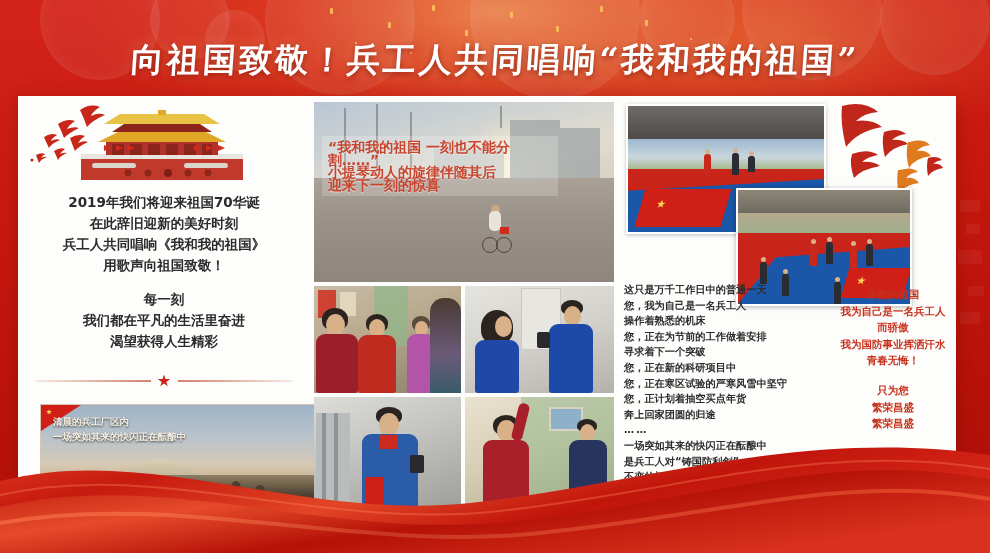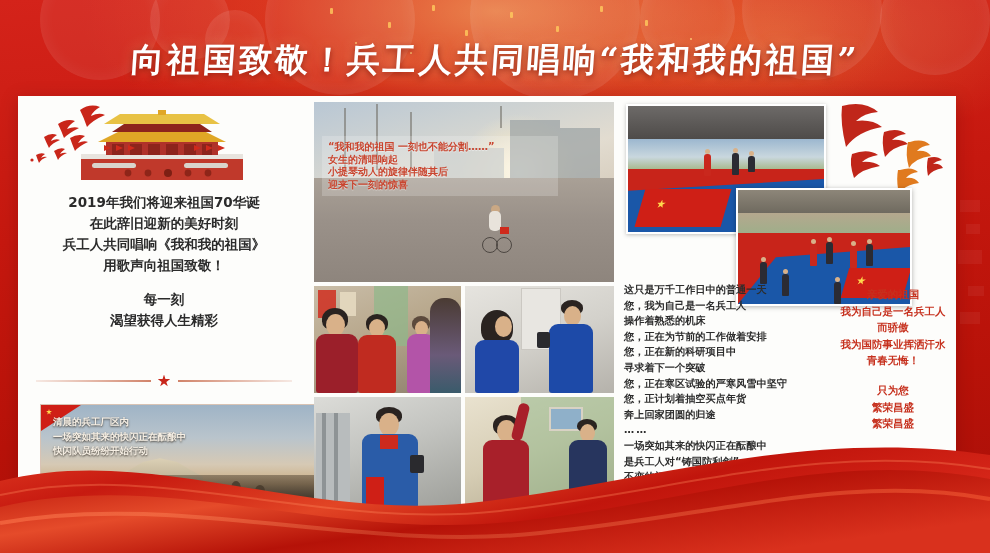--- a/index.html
+++ b/index.html
@@ -126,21 +126,21 @@
   .street-bld{ position:absolute; background:#9ea4a6; opacity:.75; }
   .street-tree{ position:absolute; width:2px; background:#6e6a60; opacity:.55; }
   .cyclist{ position:absolute; left:56%; bottom:16%; width:26px; height:42px; }
   .cyc-body{ position:absolute; left:7px; top:0; width:12px; height:20px; background:#e8e3db; border-radius:5px; }
   .cyc-head{ position:absolute; left:9px; top:-6px; width:9px; height:9px; border-radius:50%; background:#caa884; }
   .cyc-wheel{ position:absolute; bottom:0; width:16px; height:16px; border:1.6px solid #4d4742; border-radius:50%; }
   .cyc-basket{ position:absolute; left:18px; top:16px; width:9px; height:7px; background:#cf2a1c; }
   .street-cap{
     position:absolute; left:8px; top:34px; width:236px; padding:5px 6px;
     background:rgba(255,255,255,.20);
-    color:#c9452f; font-size:10px; line-height:12.6px; font-weight:700;
+    color:#c9452f; font-size:14px; line-height:12.6px; font-weight:700;
     font-family:"DejaVu Sans","Liberation Sans",sans-serif;
     text-shadow:0 1px 1px rgba(255,255,255,.5);
   }
 
   .ph-grid{ position:absolute; left:0; top:184px; width:300px; height:222px; }
   .ph-a{ left:0; top:0; width:147px; height:107px; }
   .ph-b{ left:151px; top:0; width:149px; height:107px; }
   .ph-c{ left:0; top:111px; width:147px; height:111px; }
   .ph-d{ left:151px; top:111px; width:149px; height:111px; }
 
@@ -295,20 +295,21 @@
       </g>
     </svg>
 
     <div class="left-text">
       <div>2019年我们将迎来祖国70华诞</div>
       <div>在此辞旧迎新的美好时刻</div>
       <div>兵工人共同唱响《我和我的祖国》</div>
       <div>用歌声向祖国致敬！</div>
       <span class="gap"></span>
       <div>每一刻</div>
+      <div>我们都在平凡的生活里奋进</div>
       <div>渴望获得人生精彩</div>
     </div>
 
     <div class="divider">
       <div class="ln"></div>
       <div class="star-red"></div>
       <div class="ln r"></div>
     </div>
 
     <div class="photo-campus">
@@ -316,21 +317,20 @@
       <div class="campus-bldg"></div>
       <div class="campus-trees"></div>
       <div class="campus-tree" style="left:16px;"></div>
       <div class="campus-tree" style="left:38px;height:13px;"></div>
       <div class="campus-tree" style="left:190px;"></div>
       <div class="campus-tree" style="left:214px;height:12px;"></div>
       <div class="flagcorner"></div>
       <div class="campus-cap">
         <div>清晨的兵工厂区内</div>
         <div>一场突如其来的快闪正在酝酿中</div>
-        <div>快闪队员纷纷开始行动</div>
       </div>
     </div>
   </div>
 
   <div class="col-center">
 
     <div class="ph ph-street">
       <div class="street-sky"></div>
       <div class="street-sun"></div>
       <div class="street-bld" style="left:196px;top:18px;width:50px;height:58px;"></div>
@@ -343,21 +343,20 @@
       <div class="street-road"></div>
       <div class="cyclist">
         <div class="cyc-head"></div>
         <div class="cyc-body"></div>
         <div class="cyc-basket"></div>
         <div class="cyc-wheel" style="left:0;"></div>
         <div class="cyc-wheel" style="left:14px;"></div>
       </div>
       <div class="street-cap">
         <div>“我和我的祖国 一刻也不能分割……”</div>
-        <div>女生的清唱响起</div>
         <div>小提琴动人的旋律伴随其后</div>
         <div>迎来下一刻的惊喜</div>
       </div>
     </div>
 
     <div class="ph-grid">
 
       <div class="ph ph-a">
         <div class="room room-a"></div>
         <div class="wall-poster" style="left:4px;top:4px;width:18px;height:28px;"></div>
@@ -456,22 +455,22 @@
       <div class="hall-person" style="left:22px;top:72px;"></div>
       <div class="hall-person" style="left:44px;top:84px;"></div>
       <div class="hall-person" style="left:96px;top:92px;"></div>
     </div>
 
     <div class="right-text">
       <div>这只是万千工作日中的普通一天</div>
       <div>您，我为自己是一名兵工人</div>
       <div>操作着熟悉的机床</div>
       <div>您，正在为节前的工作做着安排</div>
+      <div>寻求着下一个突破</div>
       <div>您，正在新的科研项目中</div>
-      <div>寻求着下一个突破</div>
       <div>您，正在寒区试验的严寒风雪中坚守</div>
       <div>您，正计划着抽空买点年货</div>
       <div>奔上回家团圆的归途</div>
       <div class="dots">……</div>
       <div>一场突如其来的快闪正在酝酿中</div>
       <div>是兵工人对“铸国防利剑”</div>
       <div>不变的初心和坚守</div>
     </div>
 
     <div class="red-text">

